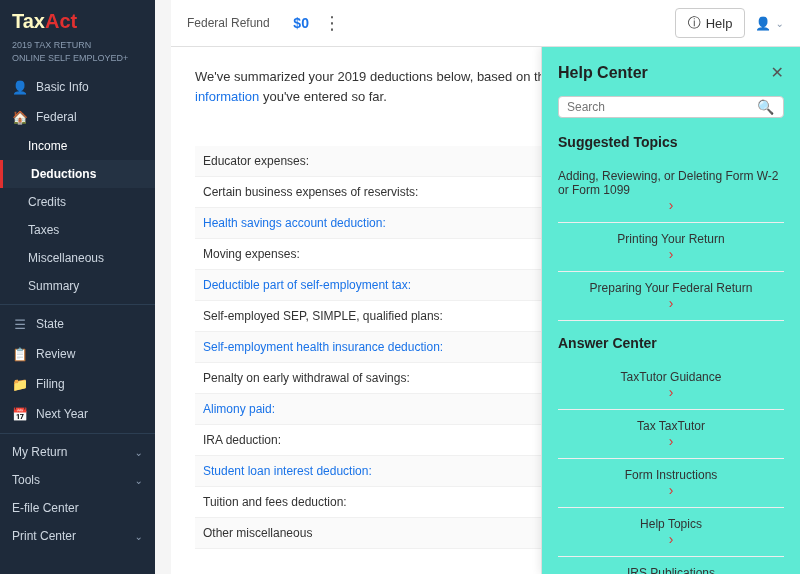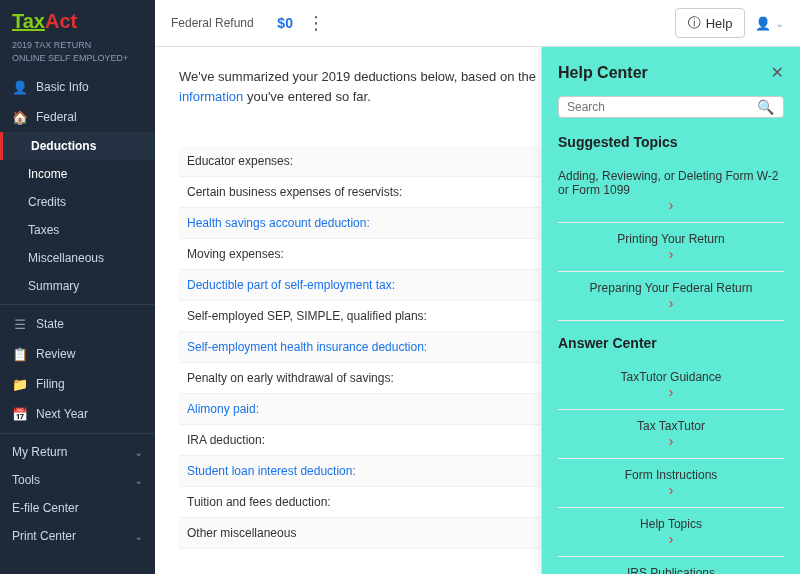--- a/index.html
+++ b/index.html
@@ -12,21 +12,21 @@
       background: #1e2a3a;
       color: #cdd6e0;
       display: flex;
       flex-direction: column;
       height: 574px;
       overflow-y: auto;
     }
     .sidebar-logo {
       padding: 10px 12px 6px;
     }
-    .logo-tax { color: #84cc16; font-size: 20px; font-weight: bold; text-decoration: underline; }
+    .logo-tax { color: #fef9c3; font-size: 20px; font-weight: bold; }
     .logo-act { color: #e03030; font-size: 20px; font-weight: bold; }
     .sidebar-subtitle {
       font-size: 9px;
       color: #8a9bb0;
       padding: 0 12px 8px;
       line-height: 1.4;
       text-transform: uppercase;
     }
     .sidebar-item {
       display: flex;
@@ -55,20 +55,21 @@
     .chevron { font-size: 10px; color: #8a9bb0; }
 
     
     #main {
       flex: 1;
       display: flex;
       flex-direction: column;
       background: #fff;
       height: 574px;
       overflow: hidden;
+      margin-left: 16px;
     }
     #topbar {
       display: flex;
       align-items: center;
       padding: 8px 16px;
       border-bottom: 1px solid #e0e0e0;
       background: #fff;
       gap: 10px;
       min-height: 44px;
     }
@@ -156,25 +157,25 @@
   <div class="sidebar-item">
     <span class="sidebar-icon">👤</span>
     <span>Basic Info</span>
   </div>
 
   <div class="sidebar-item">
     <span class="sidebar-icon">🏠</span>
     <span>Federal</span>
   </div>
 
+  <div class="sidebar-item sub selected">
+    <span>Income</span>
+  </div>
   <div class="sidebar-item sub active-sub">
     <span>Deductions</span>
-  </div>
-  <div class="sidebar-item sub selected">
-    <span>Income</span>
   </div>
   <div class="sidebar-item sub">
     <span>Credits</span>
   </div>
   <div class="sidebar-item sub">
     <span>Taxes</span>
   </div>
   <div class="sidebar-item sub">
     <span>Miscellaneous</span>
   </div>

